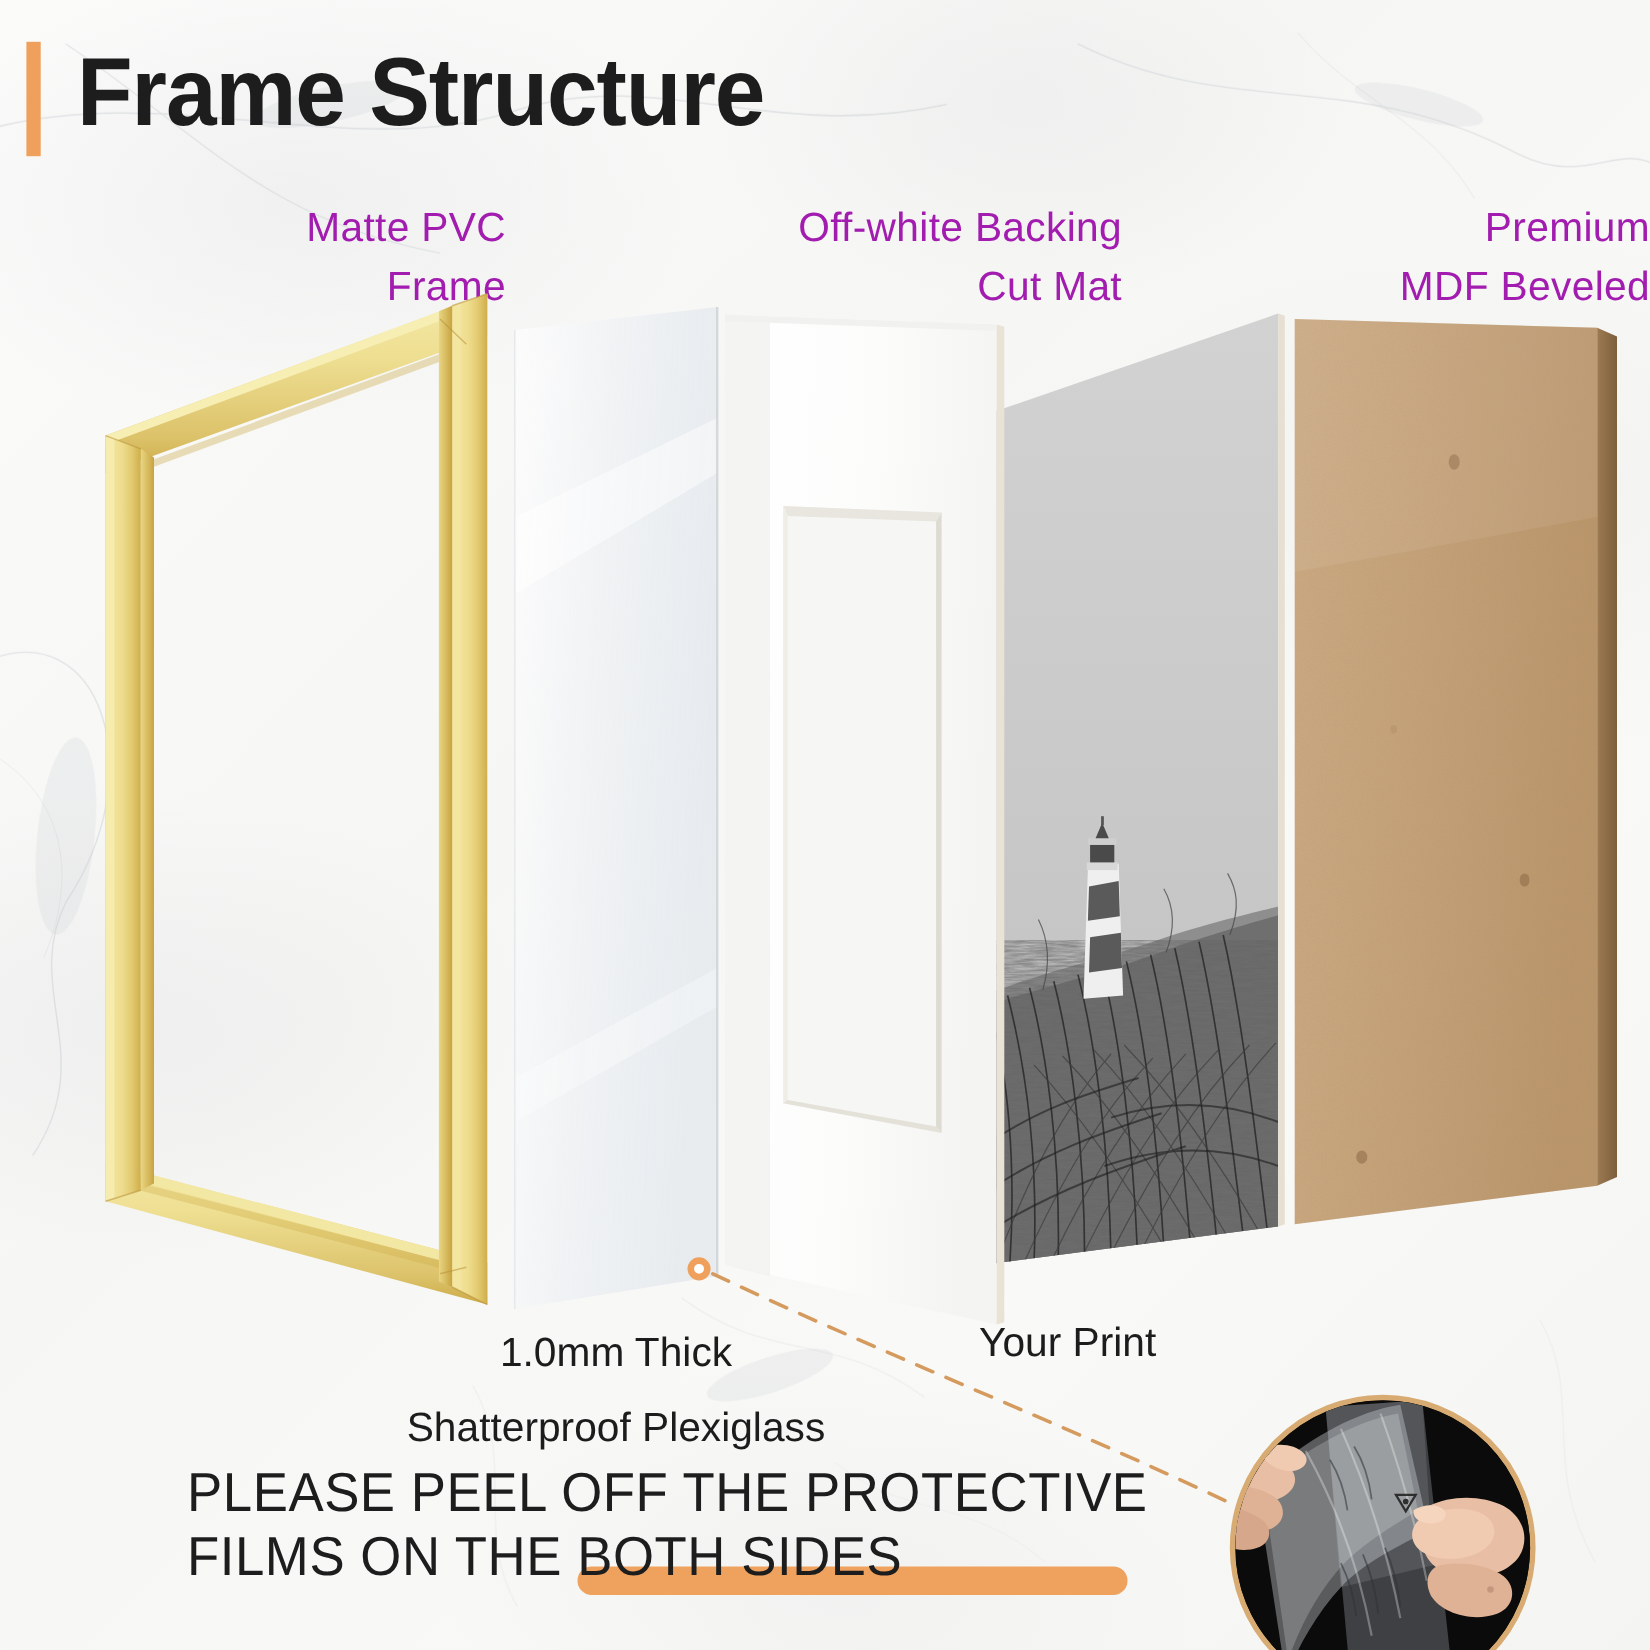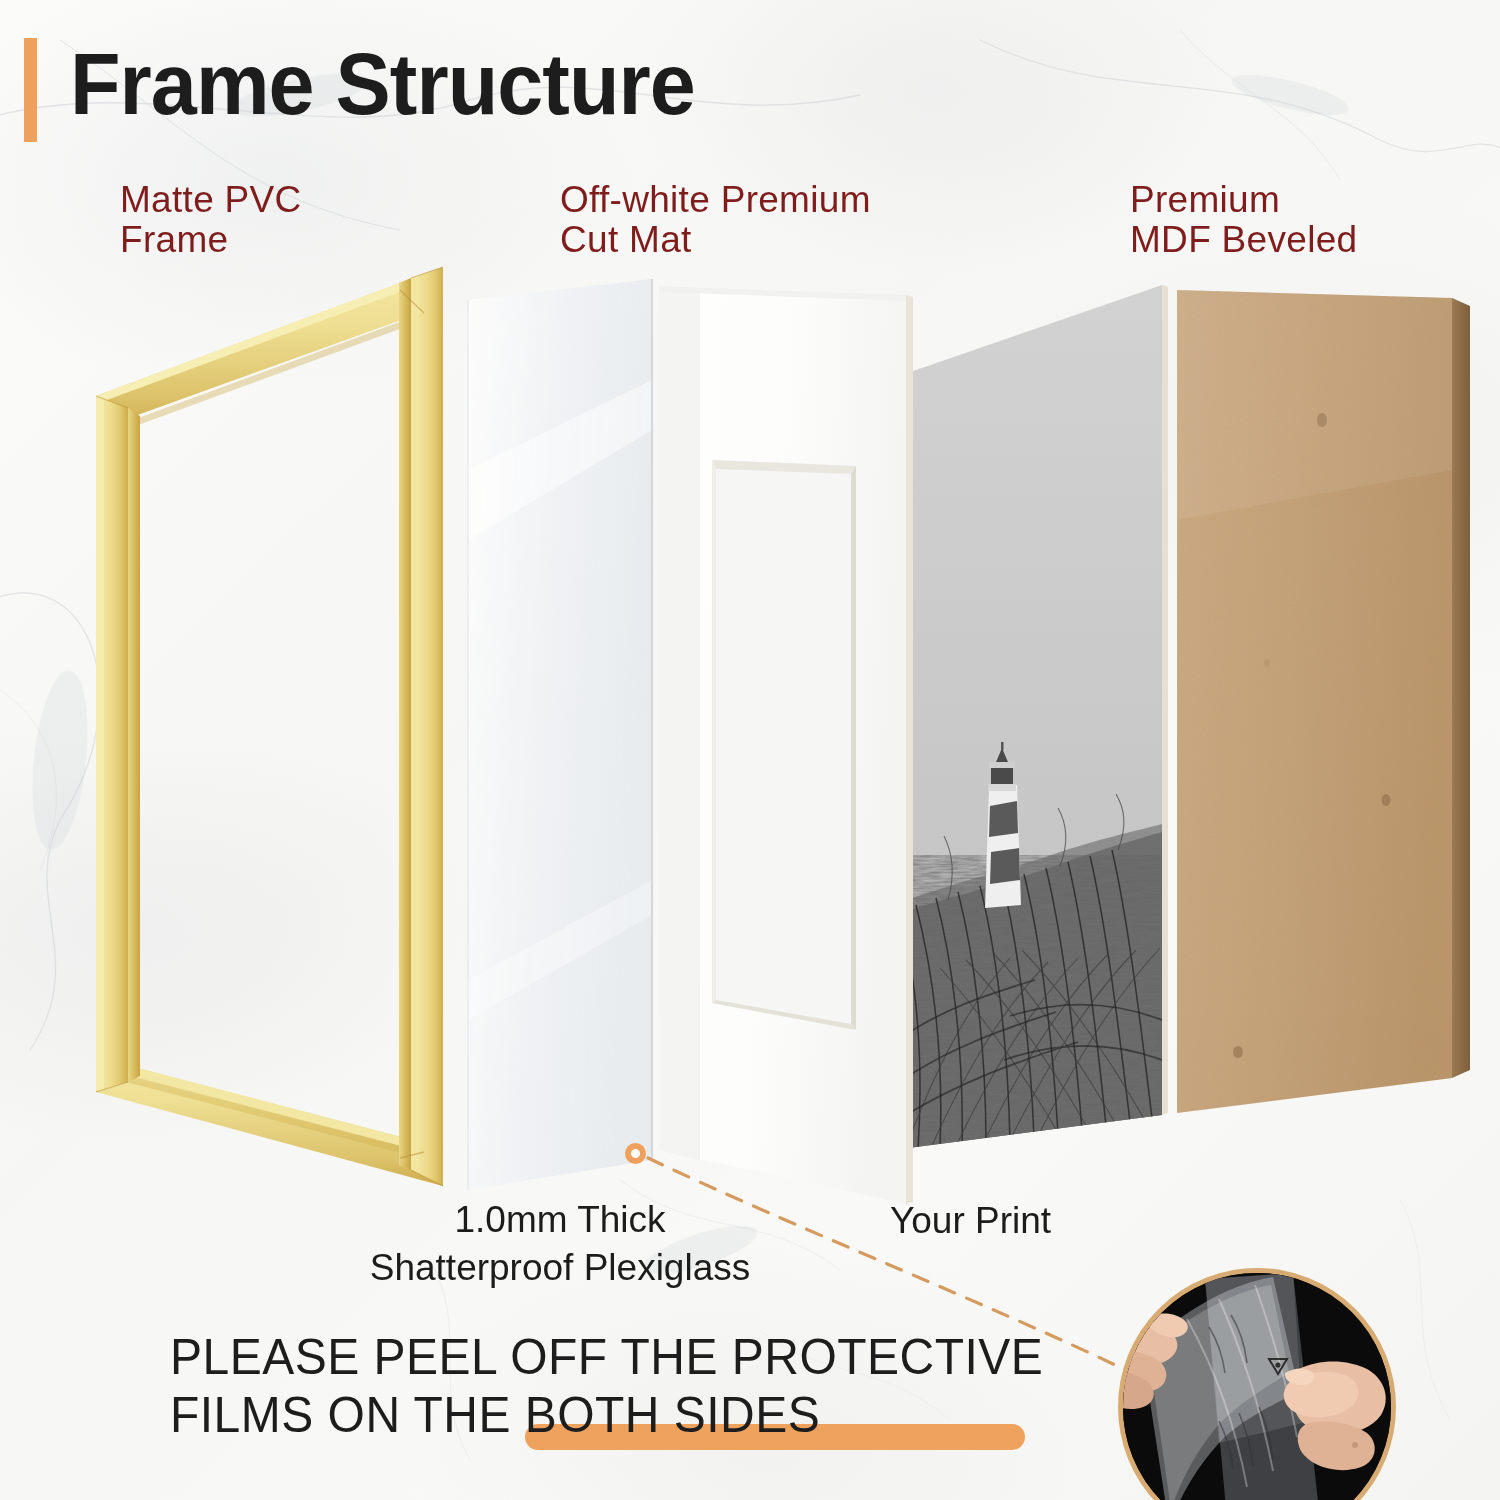--- a/index.html
+++ b/index.html
@@ -36,39 +36,39 @@
     letter-spacing:-1px;
     color:#1d1d1d;
     font-family:"Liberation Sans", sans-serif;
     transform:scaleX(.94); transform-origin:left center;
     white-space:nowrap;
   }
 
   
   .layer-label {
     position:absolute;
-    text-align:left;
+    text-align:right;
     font-size:37px;
-    line-height:40px;
-    color:#7f1d1d;
+    line-height:54px;
+    color:#a21caf;
     font-weight:400;
     letter-spacing:.3px;
     white-space:pre-line;
   }
   #label-frame   { left:120px;  top:180px; width:340px; }
   #label-mat     { left:560px;  top:180px; width:460px; }
   #label-backing { left:1130px; top:180px; width:370px; }
 
   
   #stack { position:absolute; left:0; top:0; width:1500px; height:1500px; }
 
   
   #label-plexi {
     position:absolute; left:280px; top:1196px; width:560px;
-    text-align:center; font-size:37px; line-height:48px;
+    text-align:center; font-size:37px; line-height:68px;
     color:#1c1c1c; white-space:pre-line;
   }
   #label-print {
     position:absolute; left:890px; top:1200px; width:250px;
     font-size:37px; color:#1c1c1c;
   }
 
   
   #callout-dot {
     position:absolute; left:625px; top:1143px;
@@ -128,21 +128,21 @@
   </g>
 </svg>
 
 <div id="header">
   <div id="title-accent-bar"></div>
   <div id="page-title">Frame Structure</div>
 </div>
 
 <div class="layer-label" id="label-frame">Matte PVC
 Frame</div>
-<div class="layer-label" id="label-mat">Off-white Premium
+<div class="layer-label" id="label-mat">Off-white Backing
 Cut Mat</div>
 <div class="layer-label" id="label-backing">Premium
 MDF Beveled</div>
 
 <svg id="stack" viewBox="0 0 1500 1500" preserveAspectRatio="none">
   <defs>
 
     <linearGradient id="goldV" x1="0" y1="0" x2="1" y2="0">
       <stop offset="0" stop-color="#d9bb5c"></stop>
       <stop offset=".18" stop-color="#f2e49c"></stop>

